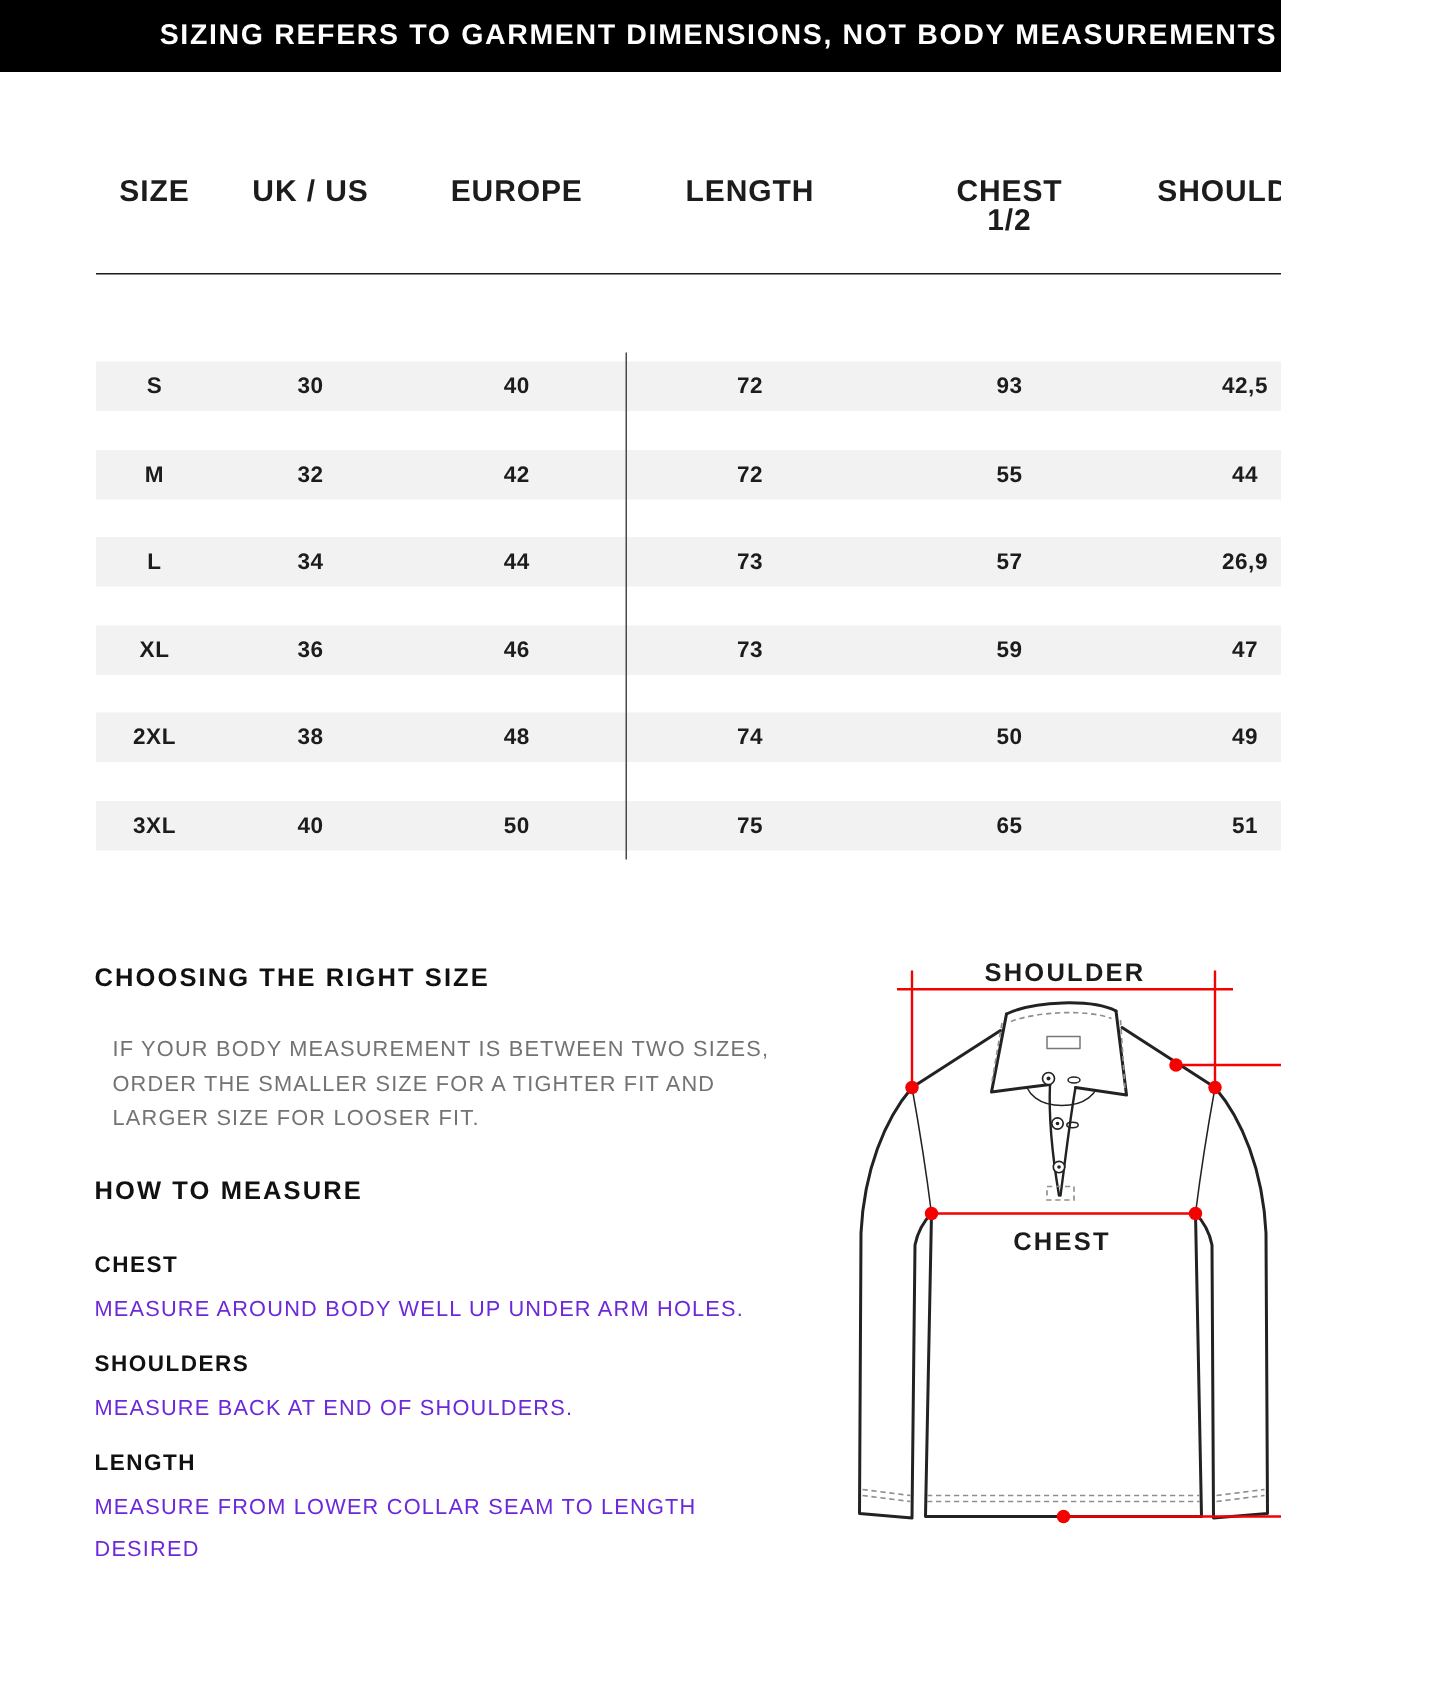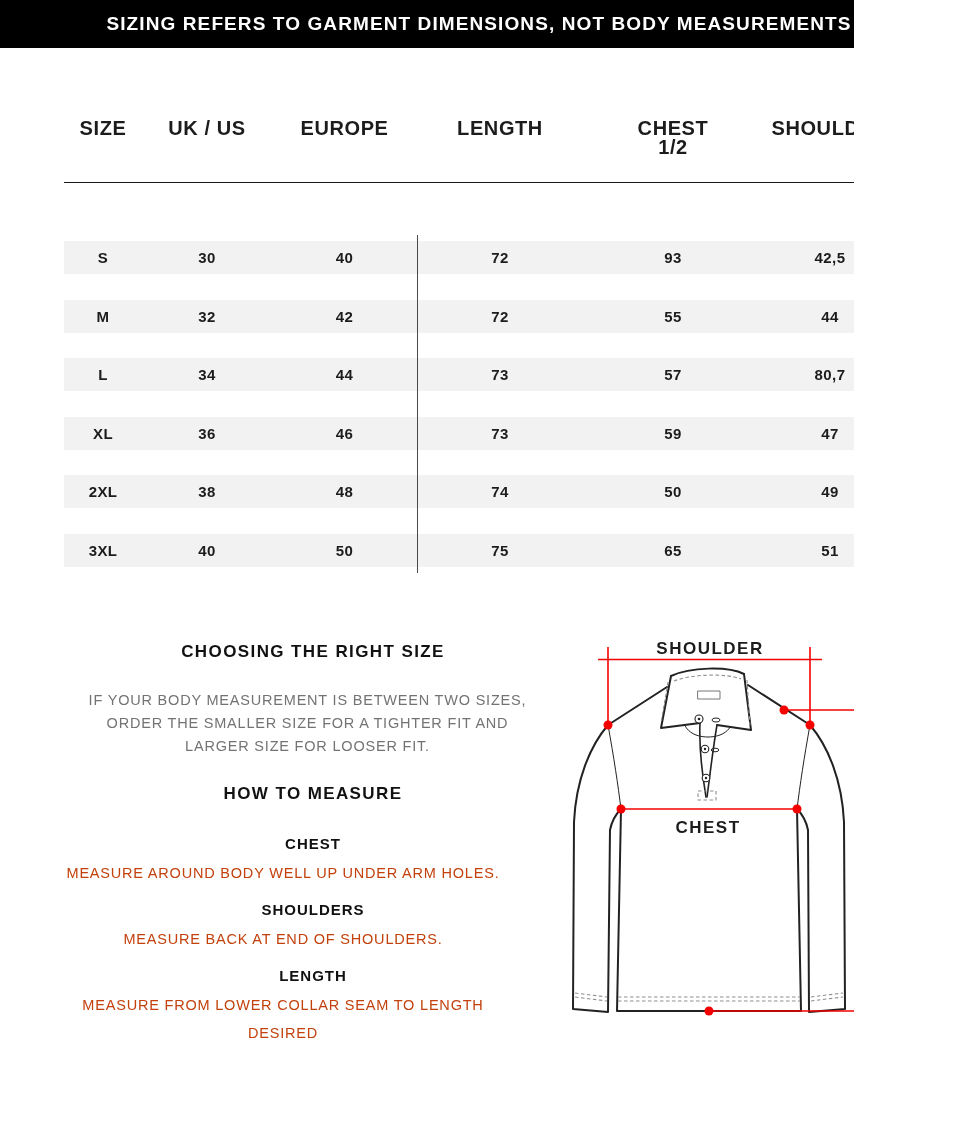--- a/index.html
+++ b/index.html
@@ -25,28 +25,28 @@
   .th { text-align:center; font-size:20px; font-weight:bold; letter-spacing:0.6px; line-height:19px; }
   .th .sub { display:block; font-weight:bold; }
   .rule { height:0; border-bottom:1.6px solid #1a1a1a; margin-top:25px; }
   .tbody { position:relative; margin-top:58px; }
   .vline { position:absolute; left:353px; top:-6px; width:1px; height:338px; background:#4a4a4a; }
   .trow { height:33px; background:#f2f2f2; align-items:center; margin-bottom:25.5px; }
   .trow:last-child { margin-bottom:0; }
   .td { text-align:center; font-size:15px; font-weight:bold; letter-spacing:0.4px; }
 
   
-  .bottom { position:absolute; top:630px; left:0; width:958px; height:502px;text-align:center; }
+  .bottom { position:absolute; top:630px; left:0; width:958px; height:502px; }
   .text-col { position:absolute; left:63px; top:12px; width:500px; }
   .h2 { font-size:17px; font-weight:bold; letter-spacing:1.4px; margin:0 0 27px 0; color:#111; }
   .h2.mt { margin-top:26px; margin-bottom:0; }
   .lead { font-size:14.5px; letter-spacing:0.8px; line-height:23px; width:465px; margin:12px; color:#737373; }
   .item h3 { font-size:15px; font-weight:bold; letter-spacing:1px; margin:14px 0 7px; color:#111; }
   .item.first h3 { margin-top:31px; }
-  .item p { font-size:14.5px; letter-spacing:0.8px; line-height:28px; width:440px; color:#c2410c; }
+  .item p { font-size:14.5px; letter-spacing:0.8px; line-height:28px; width:440px; color:#6d28d9; }
 
   .diagram { position:absolute; left:560px; top:0; width:398px; height:502px; }
   .diagram svg { display:block; }
   .diag-label { font-family:"Liberation Sans", sans-serif; font-size:17px; font-weight:bold; letter-spacing:1.5px; fill:#1c1c1c; }
 </style>
 </head>
 <body>
 
 <div class="page">
 
@@ -82,21 +82,21 @@
         <div class="td">72</div>
         <div class="td">55</div>
         <div class="td">44</div>
       </div>
       <div class="trow">
         <div class="td">L</div>
         <div class="td">34</div>
         <div class="td">44</div>
         <div class="td">73</div>
         <div class="td">57</div>
-        <div class="td">80,7</div>
+        <div class="td">26,9</div>
       </div>
       <div class="trow">
         <div class="td">XL</div>
         <div class="td">36</div>
         <div class="td">46</div>
         <div class="td">73</div>
         <div class="td">59</div>
         <div class="td">47</div>
       </div>
       <div class="trow">

